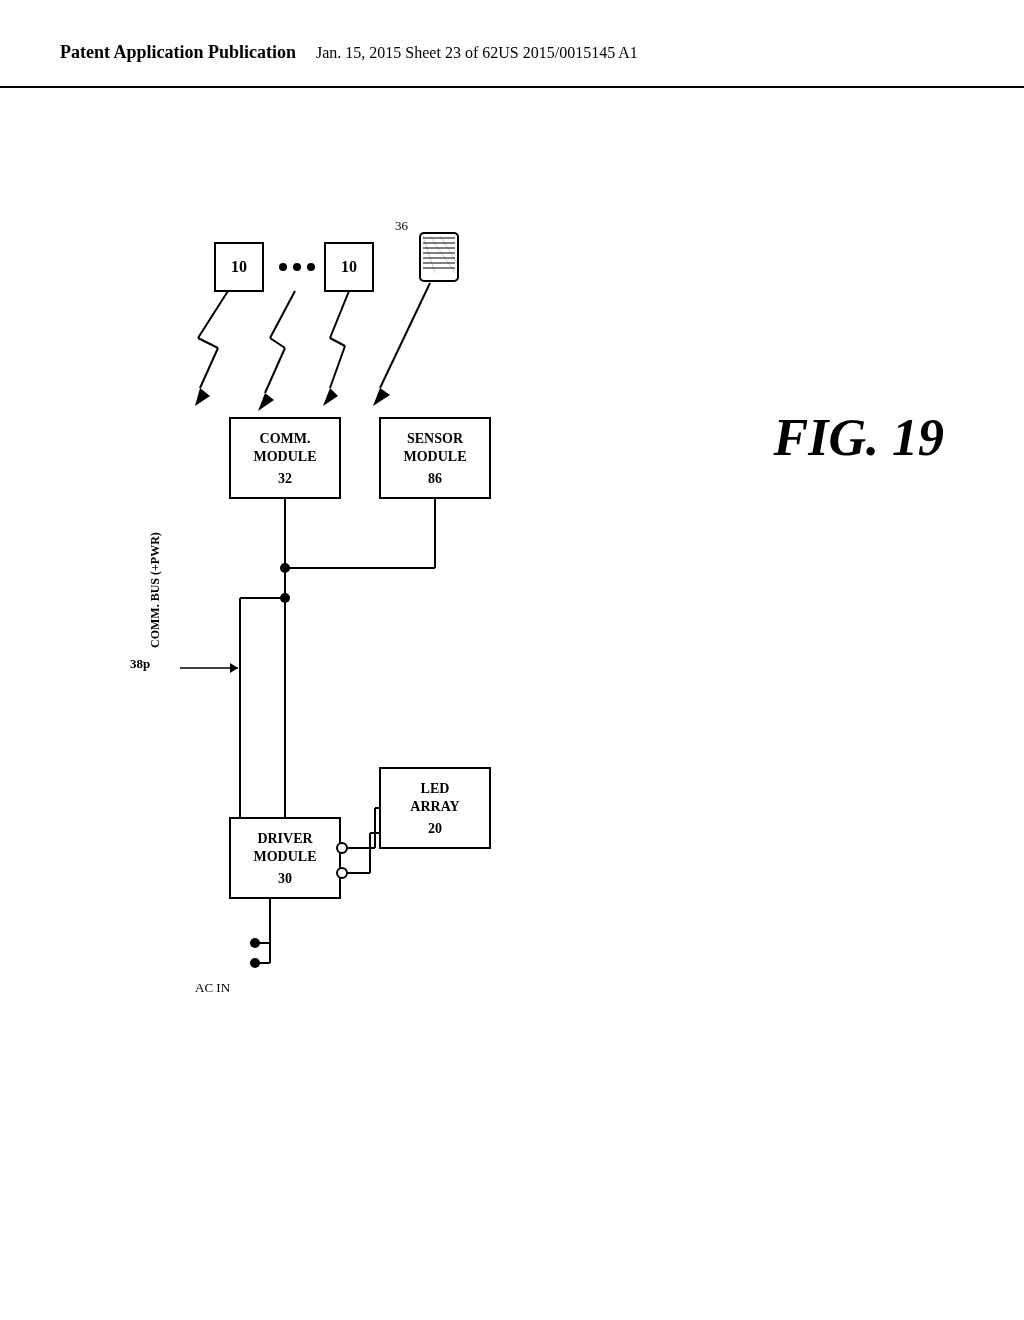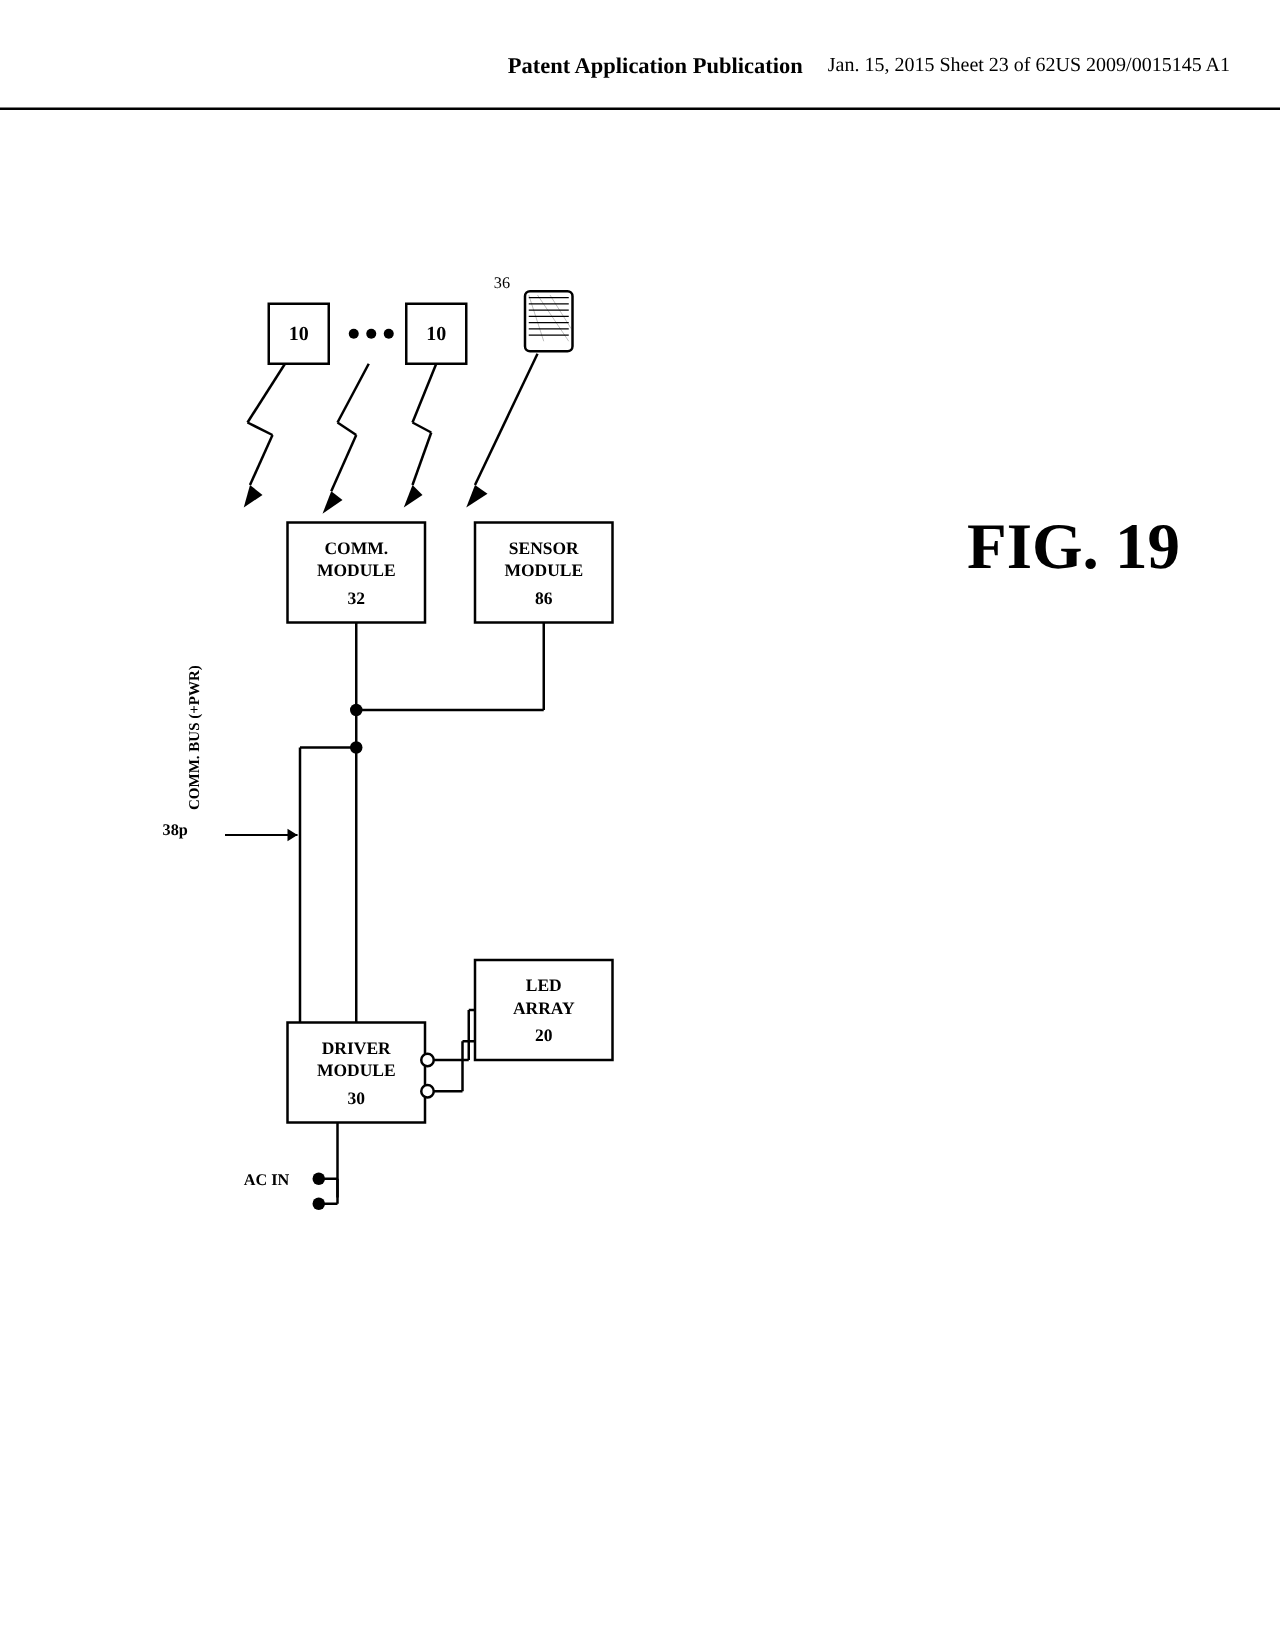--- a/index.html
+++ b/index.html
@@ -7,21 +7,21 @@
       width: 1024px;
       height: 1320px;
       background: #ffffff;
       font-family: 'Times New Roman', Times, serif;
       overflow: hidden;
       position: relative;
     }
 
     .header {
       display: flex;
-      justify-content: flex-end;
+      justify-content: flex-start;
       align-items: flex-start;
       padding: 40px 40px 20px 60px;
       border-bottom: 2px solid #000;
     }
 
     .header-left {
       font-size: 18px;
       font-weight: bold;
       line-height: 1.4;
     }
@@ -44,20 +44,21 @@
       width: 100%;
       height: calc(1320px - 120px);
     }
 
     .fig-label {
       position: absolute;
       right: 80px;
       top: 320px;
       font-size: 52px;
       font-weight: bold;
+      font-style: italic;
       margin-left: 18px;
     }
 
     
     .diagram-svg {
       position: absolute;
       top: 0;
       left: 0;
       width: 100%;
       height: 100%;
@@ -67,21 +68,21 @@
 <body>
 
 <div class="header">
   <div class="header-left">
     <span>Patent Application Publication</span>
   </div>
   <div class="header-center">
     <span>Jan. 15, 2015  Sheet 23 of 62</span>
   </div>
   <div class="header-right">
-    <span>US 2009/0015145 A1</span>
+    <span>US 2015/0015145 A1</span>
   </div>
 </div>
 
 <div class="diagram-area">
 
   <svg class="diagram-svg">
 
     <rect x="215" y="155" width="48" height="48" fill="white" stroke="black" stroke-width="2"></rect>
     <text x="239" y="184" text-anchor="middle" font-size="16" font-weight="bold" font-family="Times New Roman">10</text>
 
@@ -203,21 +204,21 @@
   </div>
 
   <div style="position:absolute; left:148px; top:560px; transform: rotate(-90deg); transform-origin: left top; font-size:12px; font-weight:bold; white-space:nowrap;">
     <span>COMM. BUS (+PWR)</span>
   </div>
 
   <div style="position:absolute; left:130px; top:568px; font-size:13px; font-weight:bold;text-align:right;">
     <span>38p</span>
   </div>
 
-  <div style="position:absolute; left:195px; top:848px; font-size:13px; font-weight:bold;">
+  <div style="position:absolute; left:195px; top:892px; font-size:13px; font-weight:normal;">
     <span>AC IN</span>
   </div>
 
   <div class="fig-label">
     <span>FIG. 19</span>
   </div>
 
 </div>
 
 </body></html>

